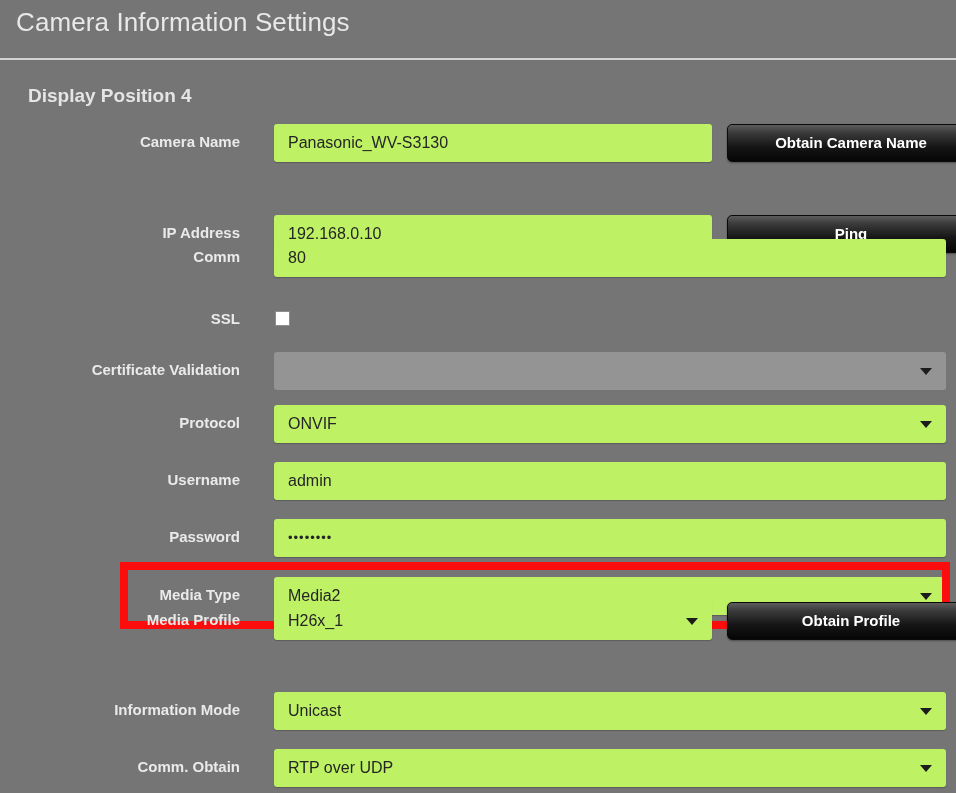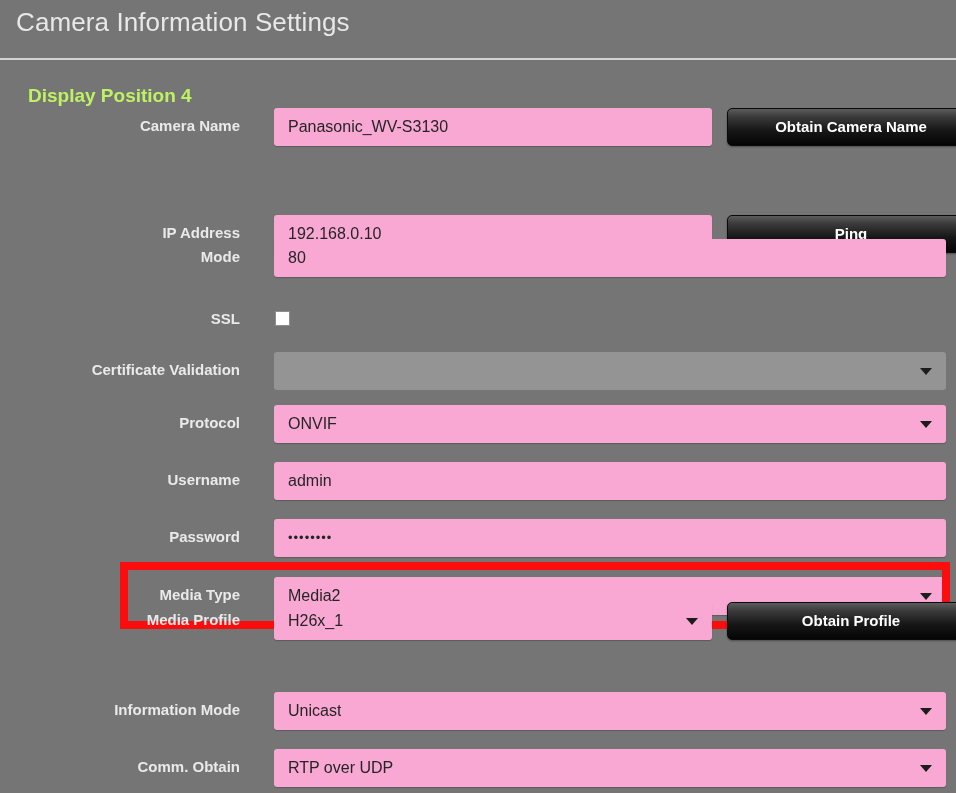--- a/index.html
+++ b/index.html
@@ -50,21 +50,21 @@
     background: #d2d2d2;
   }
 
   
   .section-header {
     position: absolute;
     left: 28px;
     top: 85px;
     font-size: 19px;
     font-weight: bold;
-    color: #bef264;
+    color: #e5e5e5;
     white-space: nowrap;
   }
 
   
   .row {
     position: absolute;
     left: 0;
     width: 956px;
     height: 44px;
   }
@@ -78,21 +78,21 @@
     font-weight: bold;
     color: #eaeaea;
     white-space: nowrap;
   }
 
   
   .field {
     position: absolute;
     top: 0;
     height: 38px;
-    background: #f9a8d4;
+    background: #bef264;
     border: none;
     border-radius: 3px;
     box-sizing: border-box;
     box-shadow: 0 1px 1px rgba(0,0,0,0.22);
   }
   .field-text {
     position: absolute;
     left: 14px;
     top: 0;
     height: 38px;
@@ -173,38 +173,38 @@
 
 <div class="window">
 
   <div class="titlebar">
     <div class="titlebar-text">Camera Information Settings</div>
   </div>
   <div class="title-divider"></div>
 
   <div class="section-header">Display Position 4</div>
 
-  <div class="row" style="top:108px;">
+  <div class="row" style="top:124px;">
     <div class="row-label">Camera Name</div>
     <div class="field short">
       <div class="field-text">Panasonic_WV-S3130</div>
     </div>
     <div class="btn">Obtain Camera Name</div>
   </div>
 
   <div class="row" style="top:175px;margin-top:40px;">
     <div class="row-label">IP Address</div>
     <div class="field short">
       <div class="field-text">192.168.0.10</div>
     </div>
     <div class="btn">Ping</div>
   </div>
 
   <div class="row" style="top:239px;">
-    <div class="row-label">Mode</div>
+    <div class="row-label">Comm</div>
     <div class="field wide">
       <div class="field-text">80</div>
     </div>
   </div>
 
   <div class="row" style="top:352px;">
     <div class="row-label">Certificate Validation</div>
     <div class="field wide disabled">
       <div class="field-text"></div>
       <div class="caret wide-pos"></div>

